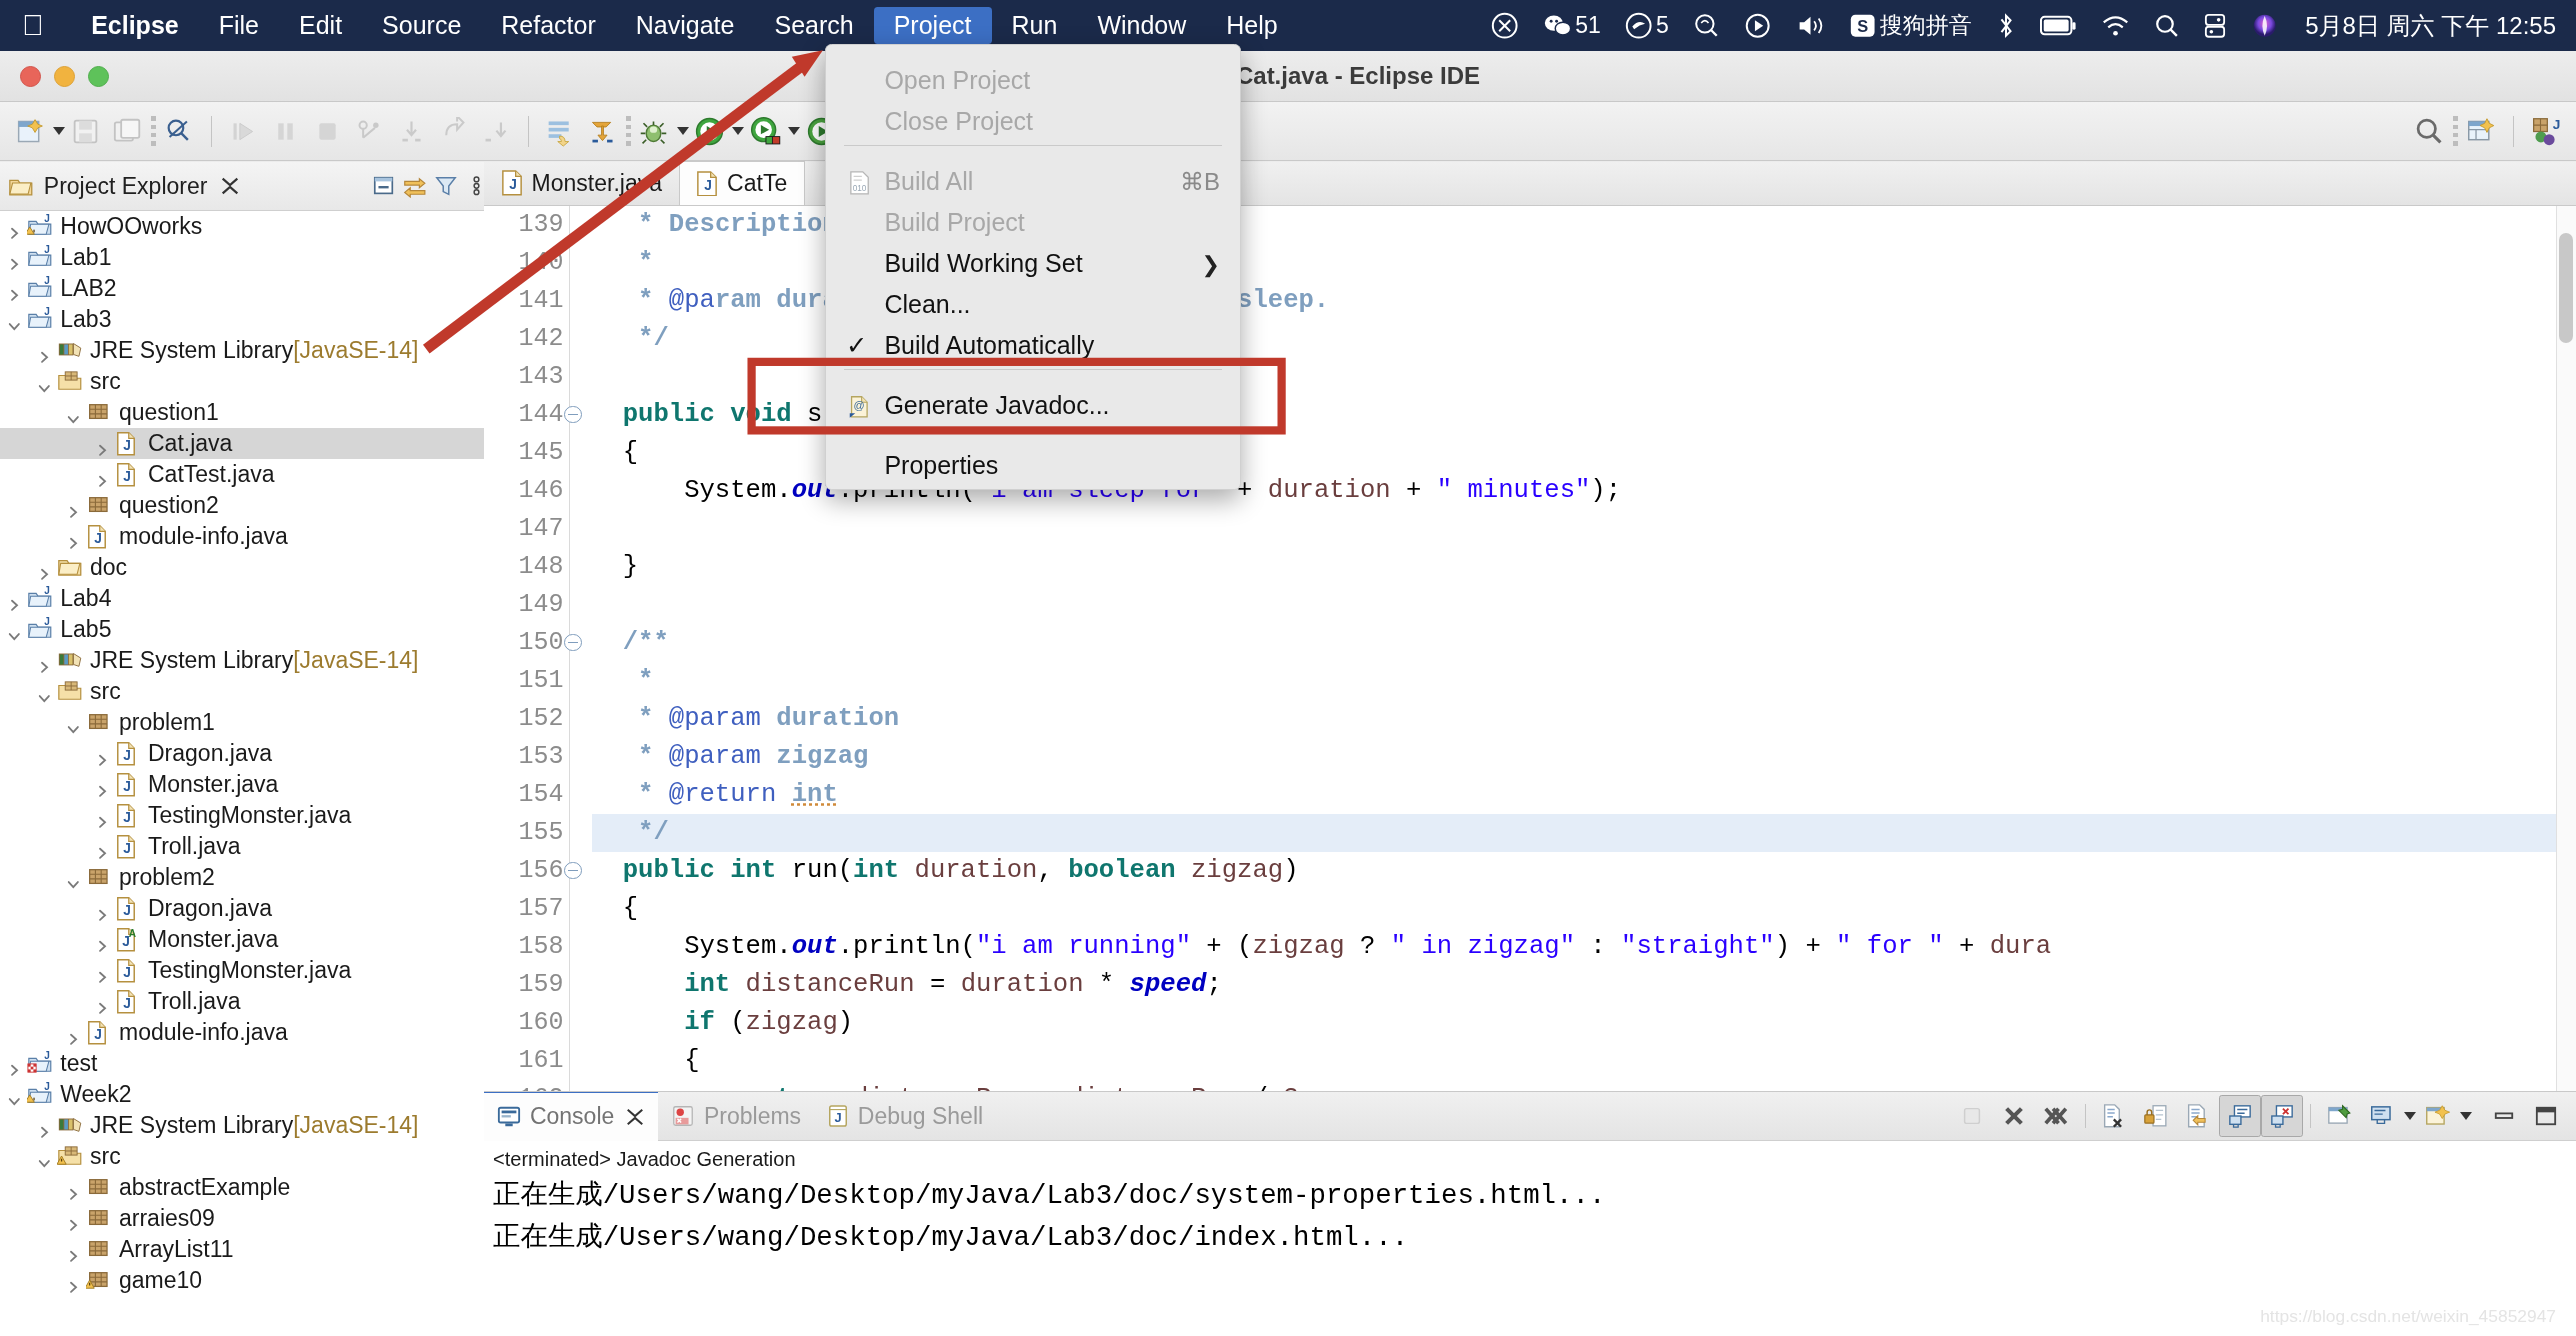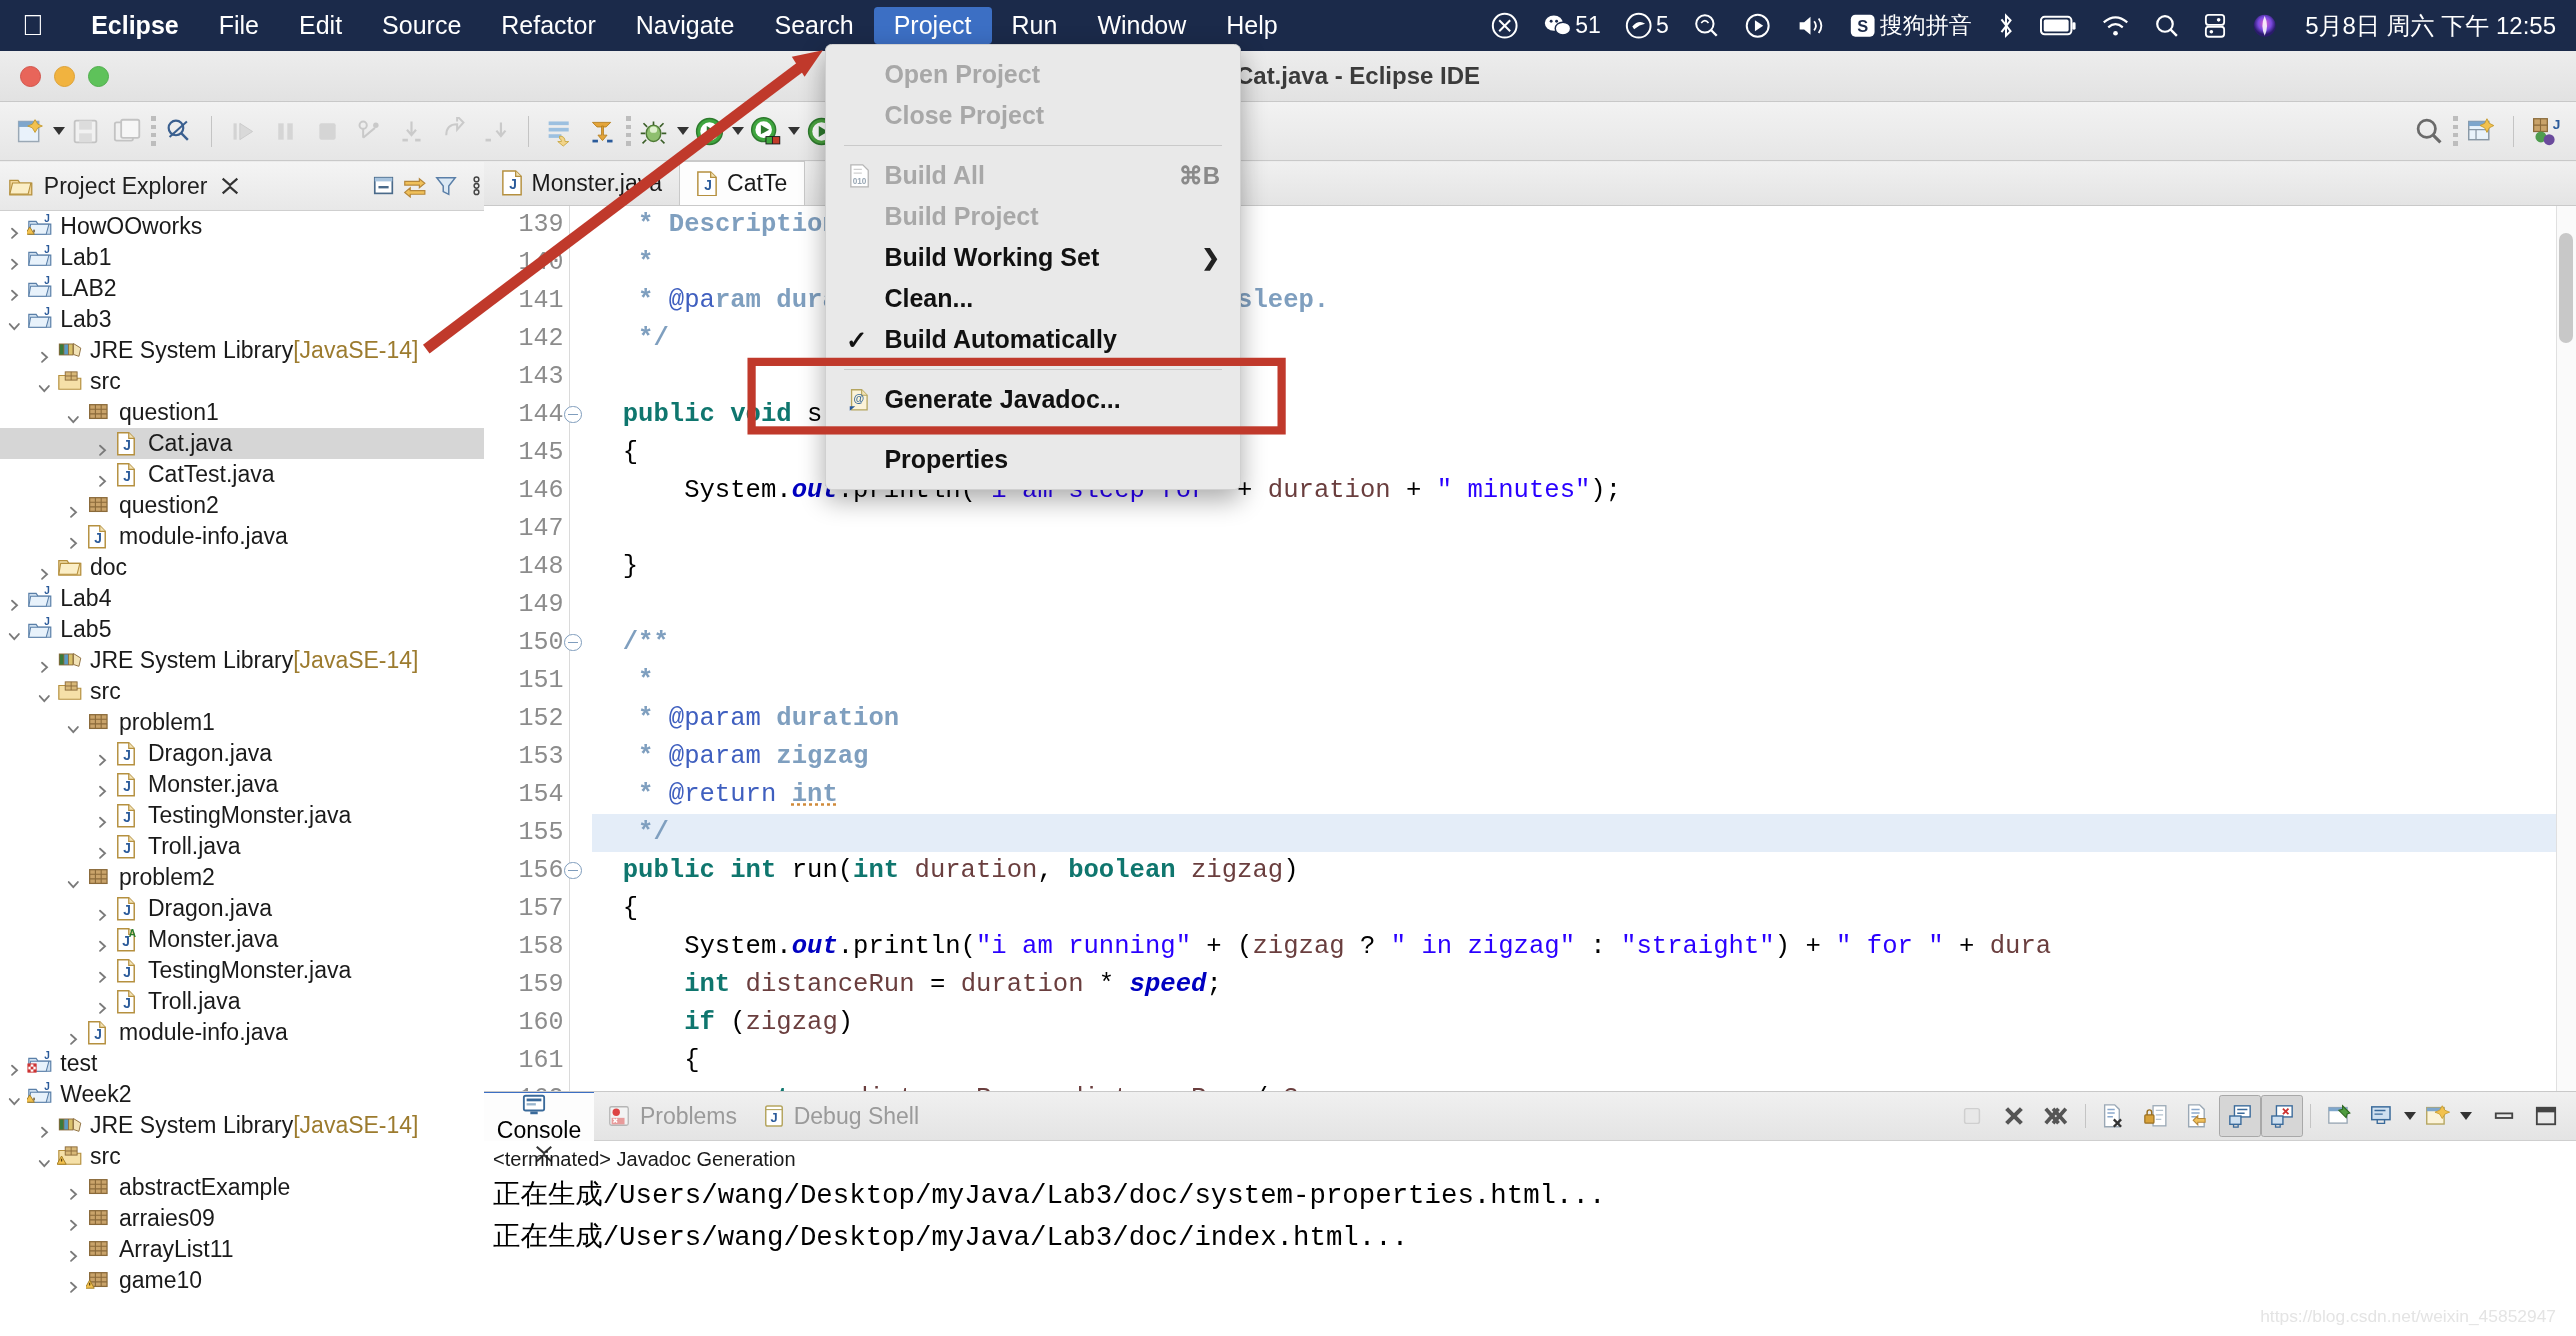--- a/index.html
+++ b/index.html
@@ -124,41 +124,41 @@
   .fld { color:#0000c0; font-weight:bold; font-style:italic; }
   .prm { color:#6a3e3e; }
   .ul { text-decoration: underline; text-decoration-color:#d08a3a; text-decoration-style: dotted; }
   #vscroll { position:absolute; right:0; top:0; bottom:0; width:20px; background:#fafafa; border-left:0.9px solid #e0e0e0;}
   #vthumb { position:absolute; right:2.7px; top:27.4px; width:14.6px; height:110px; background:#c8c8c8; border-radius:7.3px; }
 
   
   #console { position:absolute; left:484px; right:0; bottom:0; height:245px; background:#fff; border-top:0.9px solid #c9c9c9;}
   #console-tabs { height:49px; background:linear-gradient(#f0f0f0,#e4e4e4); display:flex; align-items:center; border-bottom:0.9px solid #cfcfcf;}
   .ctab { display:flex; align-items:center; padding:0 12.8px; height:49px; font-size:23px; color:#9a9a9a; white-space:nowrap;}
-  .ctab.active { color:#000000; background:#fdfdfd; border-top:1.8px solid #3c6fc4;flex-direction:column; }
+  .ctab.active { color:#737373; background:#fdfdfd; border-top:1.8px solid #3c6fc4; }
   .ctools { margin-left:auto; display:flex; align-items:center; padding-right:9.1px; }
   #console-status { font-size:20px; color:#1a1a1a; padding:7.3px 0 3.7px 9.1px; }
   .cline { font-family:"Liberation Mono", monospace; font-size:27.4px; color:#000; white-space:pre; padding-left:9.1px; line-height:42px;}
 
   
   #anno { position:absolute; left:0; top:0; width:2576px; height:1336px; pointer-events:none; z-index:50; }
   #watermark {
     position:absolute; right:20px; bottom:9.1px; font-size:17.4px; color:#e4e4e4;
     z-index: 45; font-family:"Liberation Sans", sans-serif;
   }
 
   
   #menu {
     position:absolute; left:825px; top:44px; width:416px;
     background:#e9e9e9; border:0.9px solid #d0d0d0; border-radius:6.4px;
     box-shadow: 0 9.1px 25.6px rgba(0,0,0,.33);
     padding: 9.1px 0; z-index: 45;
     font-size:25px; color:#111;
   }
-  .mrow { height:41px; display:flex; align-items:center; padding:0 20px; white-space:nowrap;font-weight:bold;}
+  .mrow { height:41px; display:flex; align-items:flex-end; padding:0 20px; white-space:nowrap;}
   .mrow.disabled { color:#a8a8a8; }
   .mrow .mlabel { flex:1; }
   .mrow .shortcut { color:#8a8a8a; font-size:24px; }
   .msep { height:0.9px; background:#cacaca; margin:9.1px 18.3px; }
   .mi-icon { width:27.4px; height:27.4px; margin-right:11px; flex:none; display:flex;align-items:center;justify-content:center;}
   .check { width:27.4px; margin-right:11px; font-size:25.6px; flex:none;}
   .submenu-arrow { color:#222; font-size:22px; }
 </style>
 </head>
 <body>

